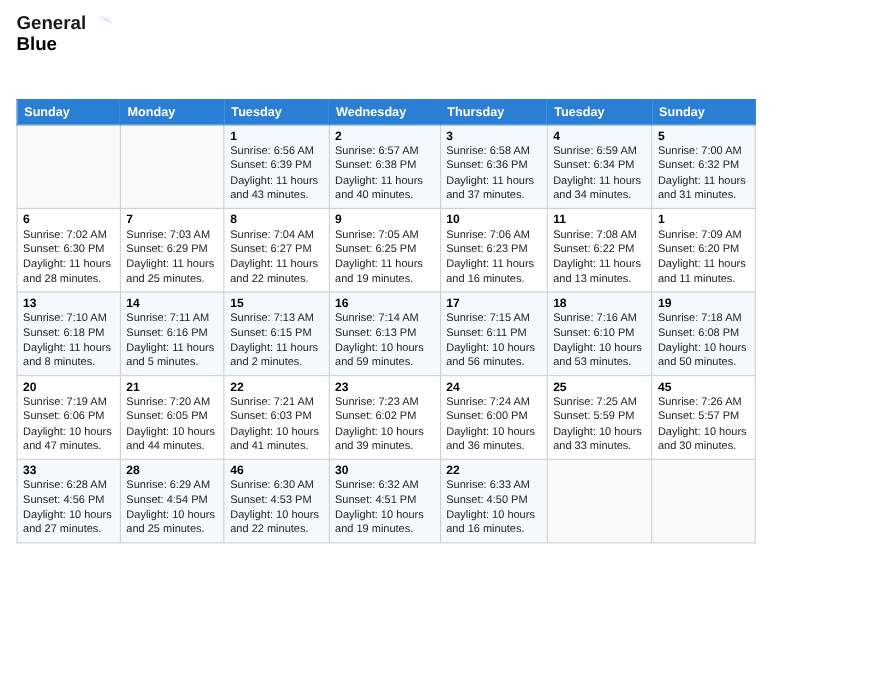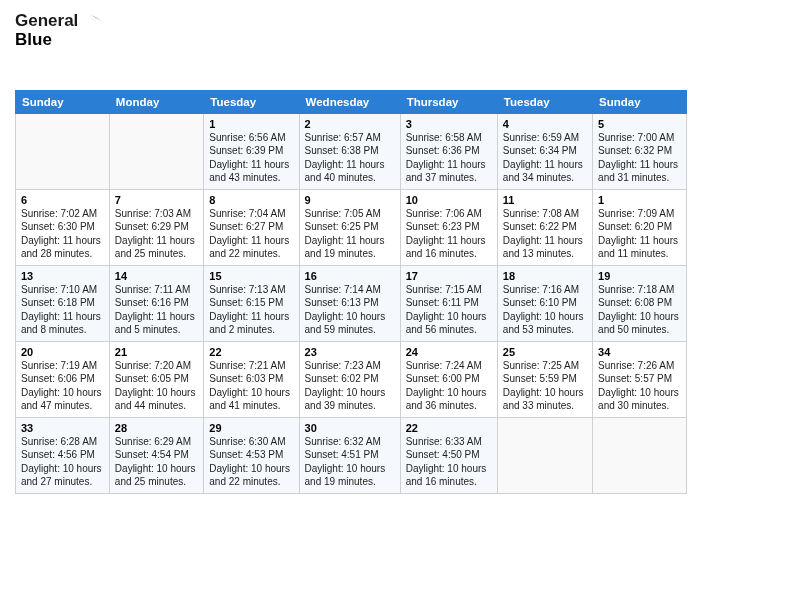--- a/index.html
+++ b/index.html
@@ -222,35 +222,35 @@
           </td>
           <td>
             <span class="day-num">24</span>
             <div class="day-detail">Sunrise: 7:24 AM<br>Sunset: 6:00 PM<br>Daylight: 10 hours and 36 minutes.</div>
           </td>
           <td>
             <span class="day-num">25</span>
             <div class="day-detail">Sunrise: 7:25 AM<br>Sunset: 5:59 PM<br>Daylight: 10 hours and 33 minutes.</div>
           </td>
           <td>
-            <span class="day-num">34</span>
+            <span class="day-num">45</span>
             <div class="day-detail">Sunrise: 7:26 AM<br>Sunset: 5:57 PM<br>Daylight: 10 hours and 30 minutes.</div>
           </td>
         </tr>
         <tr>
           <td>
             <span class="day-num">33</span>
             <div class="day-detail">Sunrise: 6:28 AM<br>Sunset: 4:56 PM<br>Daylight: 10 hours and 27 minutes.</div>
           </td>
           <td>
             <span class="day-num">28</span>
             <div class="day-detail">Sunrise: 6:29 AM<br>Sunset: 4:54 PM<br>Daylight: 10 hours and 25 minutes.</div>
           </td>
           <td>
-            <span class="day-num">29</span>
+            <span class="day-num">46</span>
             <div class="day-detail">Sunrise: 6:30 AM<br>Sunset: 4:53 PM<br>Daylight: 10 hours and 22 minutes.</div>
           </td>
           <td>
             <span class="day-num">30</span>
             <div class="day-detail">Sunrise: 6:32 AM<br>Sunset: 4:51 PM<br>Daylight: 10 hours and 19 minutes.</div>
           </td>
           <td>
             <span class="day-num">22</span>
             <div class="day-detail">Sunrise: 6:33 AM<br>Sunset: 4:50 PM<br>Daylight: 10 hours and 16 minutes.</div>
           </td>

